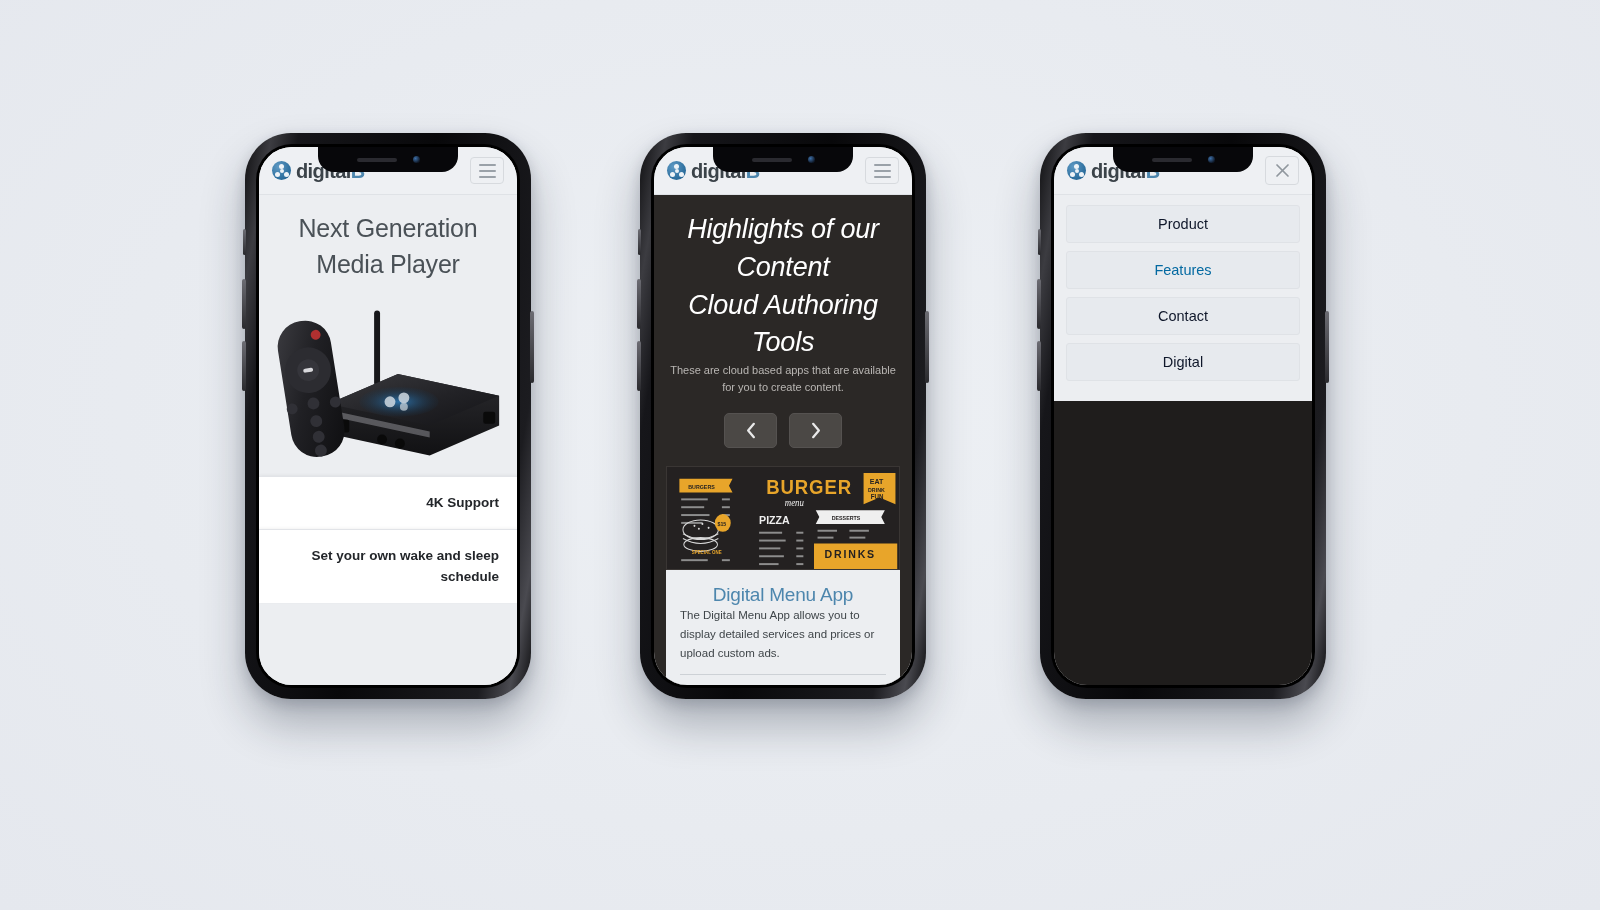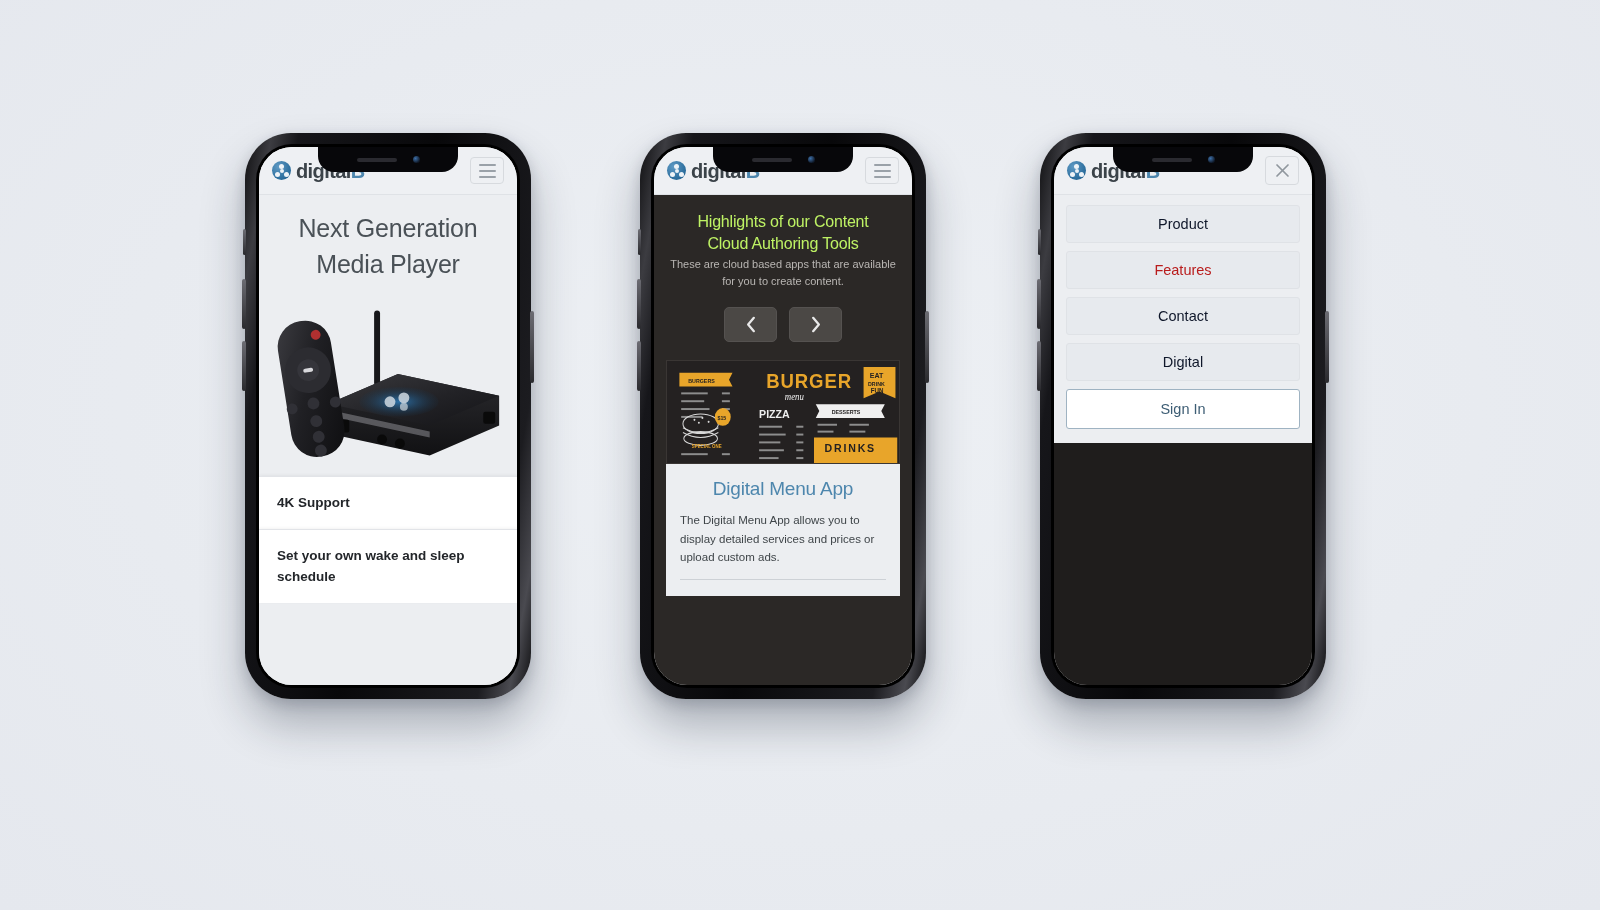--- a/index.html
+++ b/index.html
@@ -102,47 +102,47 @@
   
   .s1-body { height: calc(100% - 48px); background: #eceef1; display: flex; flex-direction: column; }
   .s1-hero { text-align: center; padding: 16px 16px 0; }
   .s1-hero h1 {
     font-size: 25px; font-weight: 400; color: #4a5157; line-height: 1.42; letter-spacing: -.2px;
   }
   .device-art { position: relative; height: 170px; margin-top: 10px; }
   .feature-card {
     background: #fff; border-top: 1px solid #e2e4e8;
     box-shadow: 0 -1px 3px rgba(0,0,0,.05);
-    padding: 16px 18px; text-align: left;
+    padding: 16px 18px; text-align: right;
     font-size: 13.5px; font-weight: 700; color: #23262a; line-height: 1.5;
   }
   .feature-card.first { margin-top: 14px; }
 
   
   .s2-body { height: calc(100% - 48px); background: #2b2826; overflow: hidden; }
   .s2-hero { padding: 16px 15px 0; text-align: center; }
-  .s2-hero h1 { font-size: 16px; font-weight: 400; color: #bef264; line-height: 1.4; letter-spacing: -.2px; }
+  .s2-hero h1 { font-size: 27px; font-weight: 400; color: #ffffff; line-height: 1.4; letter-spacing: -.2px; font-style: italic; }
   .s2-sub { font-size: 11px; color: #b9b6b3; line-height: 1.55; }
   .carousel-nav { display: flex; justify-content: center; gap: 12px; margin-top: 17px; }
   .nav-btn {
     width: 53px; height: 35px; border-radius: 5px;
     background: #4b4845; border: 1px solid #555250;
     display: flex; align-items: center; justify-content: center;
   }
   .nav-btn svg { width: 12px; height: 19px; }
 
   .menu-poster {
     margin: 18px 12px 0; height: 104px; background: #232020;
     border: 1px solid #3a3634; position: relative; overflow: hidden;
   }
   .card-white {
     margin: 0 12px; background: #eceef1; padding: 14px 14px 0; height: 132px;
   }
   .card-white h2 { font-size: 19px; color: #4d86ad; font-weight: 400; text-align: center; letter-spacing: -.2px; }
-  .card-white p { margin-top: 11px; font-size: 11.5px; color: #3f4549; line-height: 1.62; }
+  .card-white p { font-size: 11.5px; color: #3f4549; line-height: 1.62; }
   .card-rule { margin-top: 12px; height: 1px; background: #cdd1d6; }
 
   
   .s3-body { position: relative; height: calc(100% - 48px); }
   .s3-dark { position: absolute; inset: 0; background: #2b2826; padding: 24px 18px 0; }
   .s3-dark h2 { font-size: 21px; font-weight: 400; color: #cfcdcb; text-align: center; letter-spacing: -.2px; }
   .cap-list { margin-top: 22px; }
   .cap-item { display: flex; gap: 8px; margin-bottom: 17px; }
   .cap-check { color: #2f7d77; font-size: 13px; line-height: 1.4; flex: none; }
   .cap-item p { font-size: 10.5px; color: #c3c0be; line-height: 1.62; }
@@ -151,21 +151,21 @@
   .nav-panel {
     position: absolute; top: 0; left: 0; right: 0;
     background: #eceef1; padding: 10px 12px 12px; z-index: 20;
   }
   .nav-item {
     height: 38px; margin-bottom: 8px;
     background: #e7eaee; border: 1px solid #dfe2e6; border-radius: 3px;
     display: flex; align-items: center; justify-content: center;
     font-size: 14.5px; color: #0f172a;
   }
-  .nav-item.active { color: #b91c1c; text-align: center; }
+  .nav-item.active { color: #0369a1; text-align: center; }
   .nav-item.signin {
     background: #fff; border: 1px solid #9fb3c2; color: #3d5d74;
     height: 40px; margin-bottom: 2px;
   }
 </style>
 </head>
 <body>
 
 <div class="stage">
 
@@ -456,22 +456,19 @@
             </div>
             <div class="nav-item active">
               <span>Features</span>
             </div>
             <div class="nav-item">
               <span>Contact</span>
             </div>
             <div class="nav-item">
               <span>Digital</span>
             </div>
-            <div class="nav-item signin">
-              <span>Sign In</span>
-            </div>
           </div>
         </div>
       </div>
     </div>
   </div>
 
 </div>
 
 </body></html>

